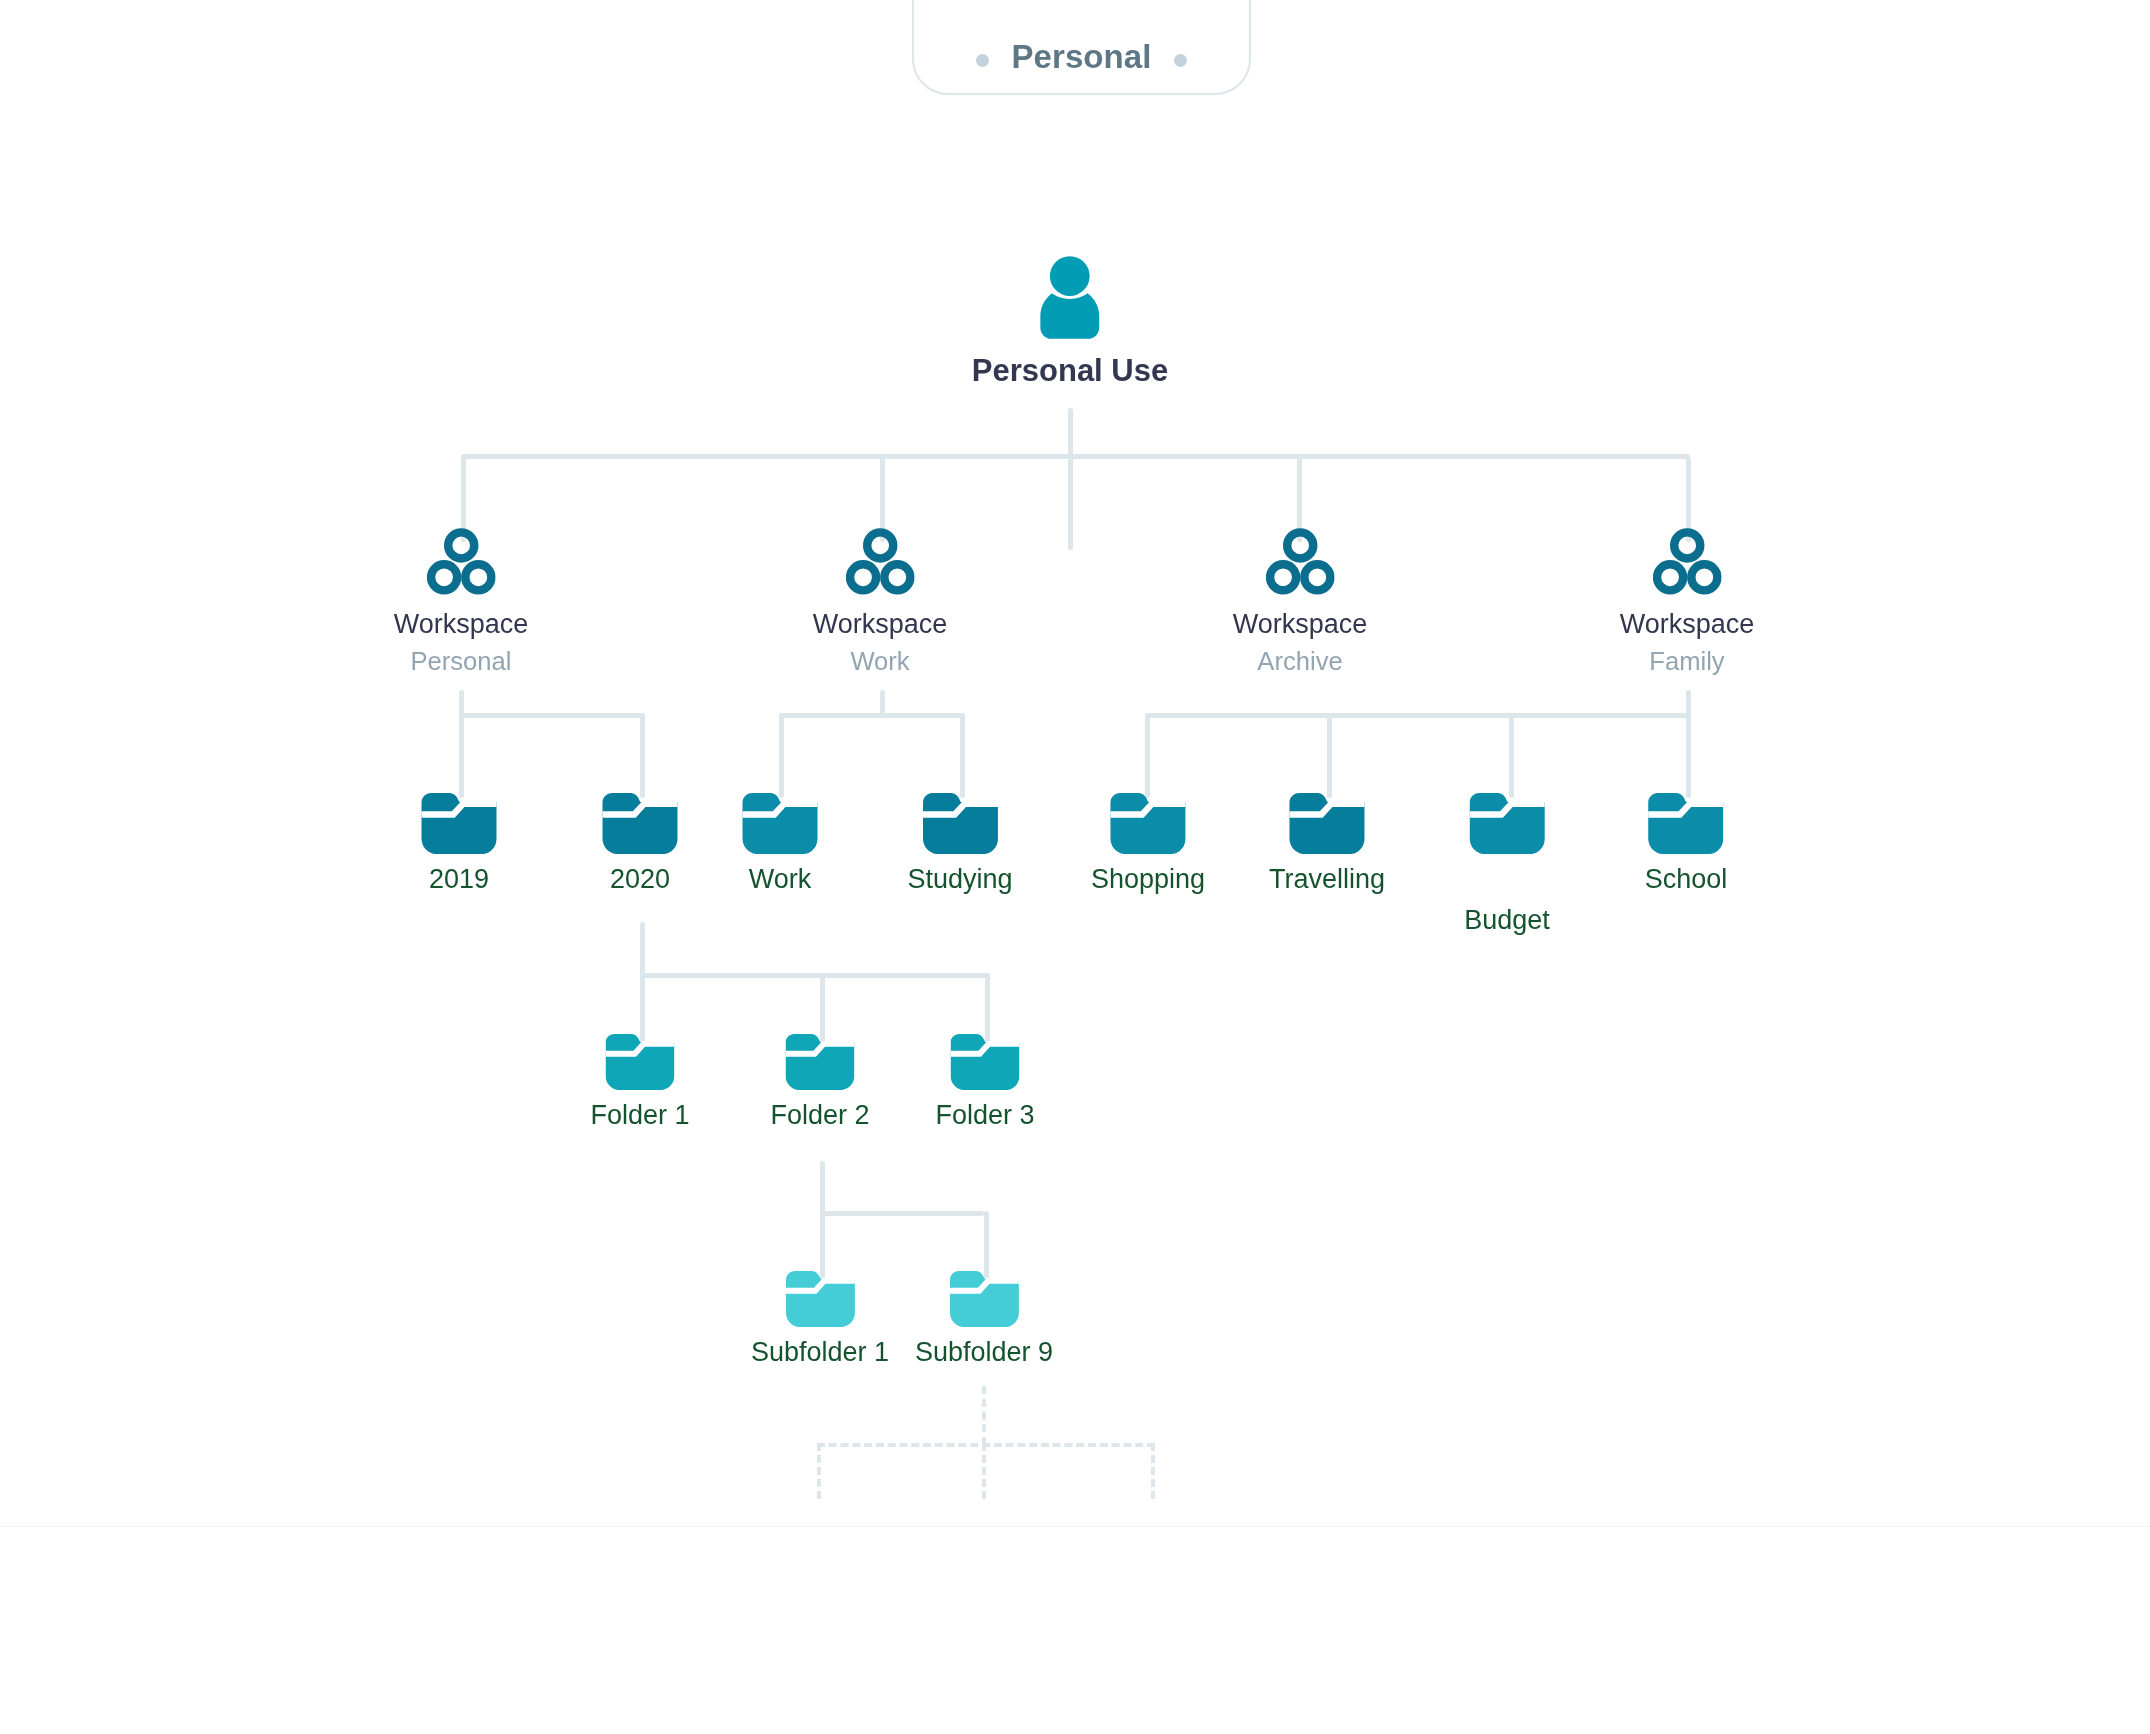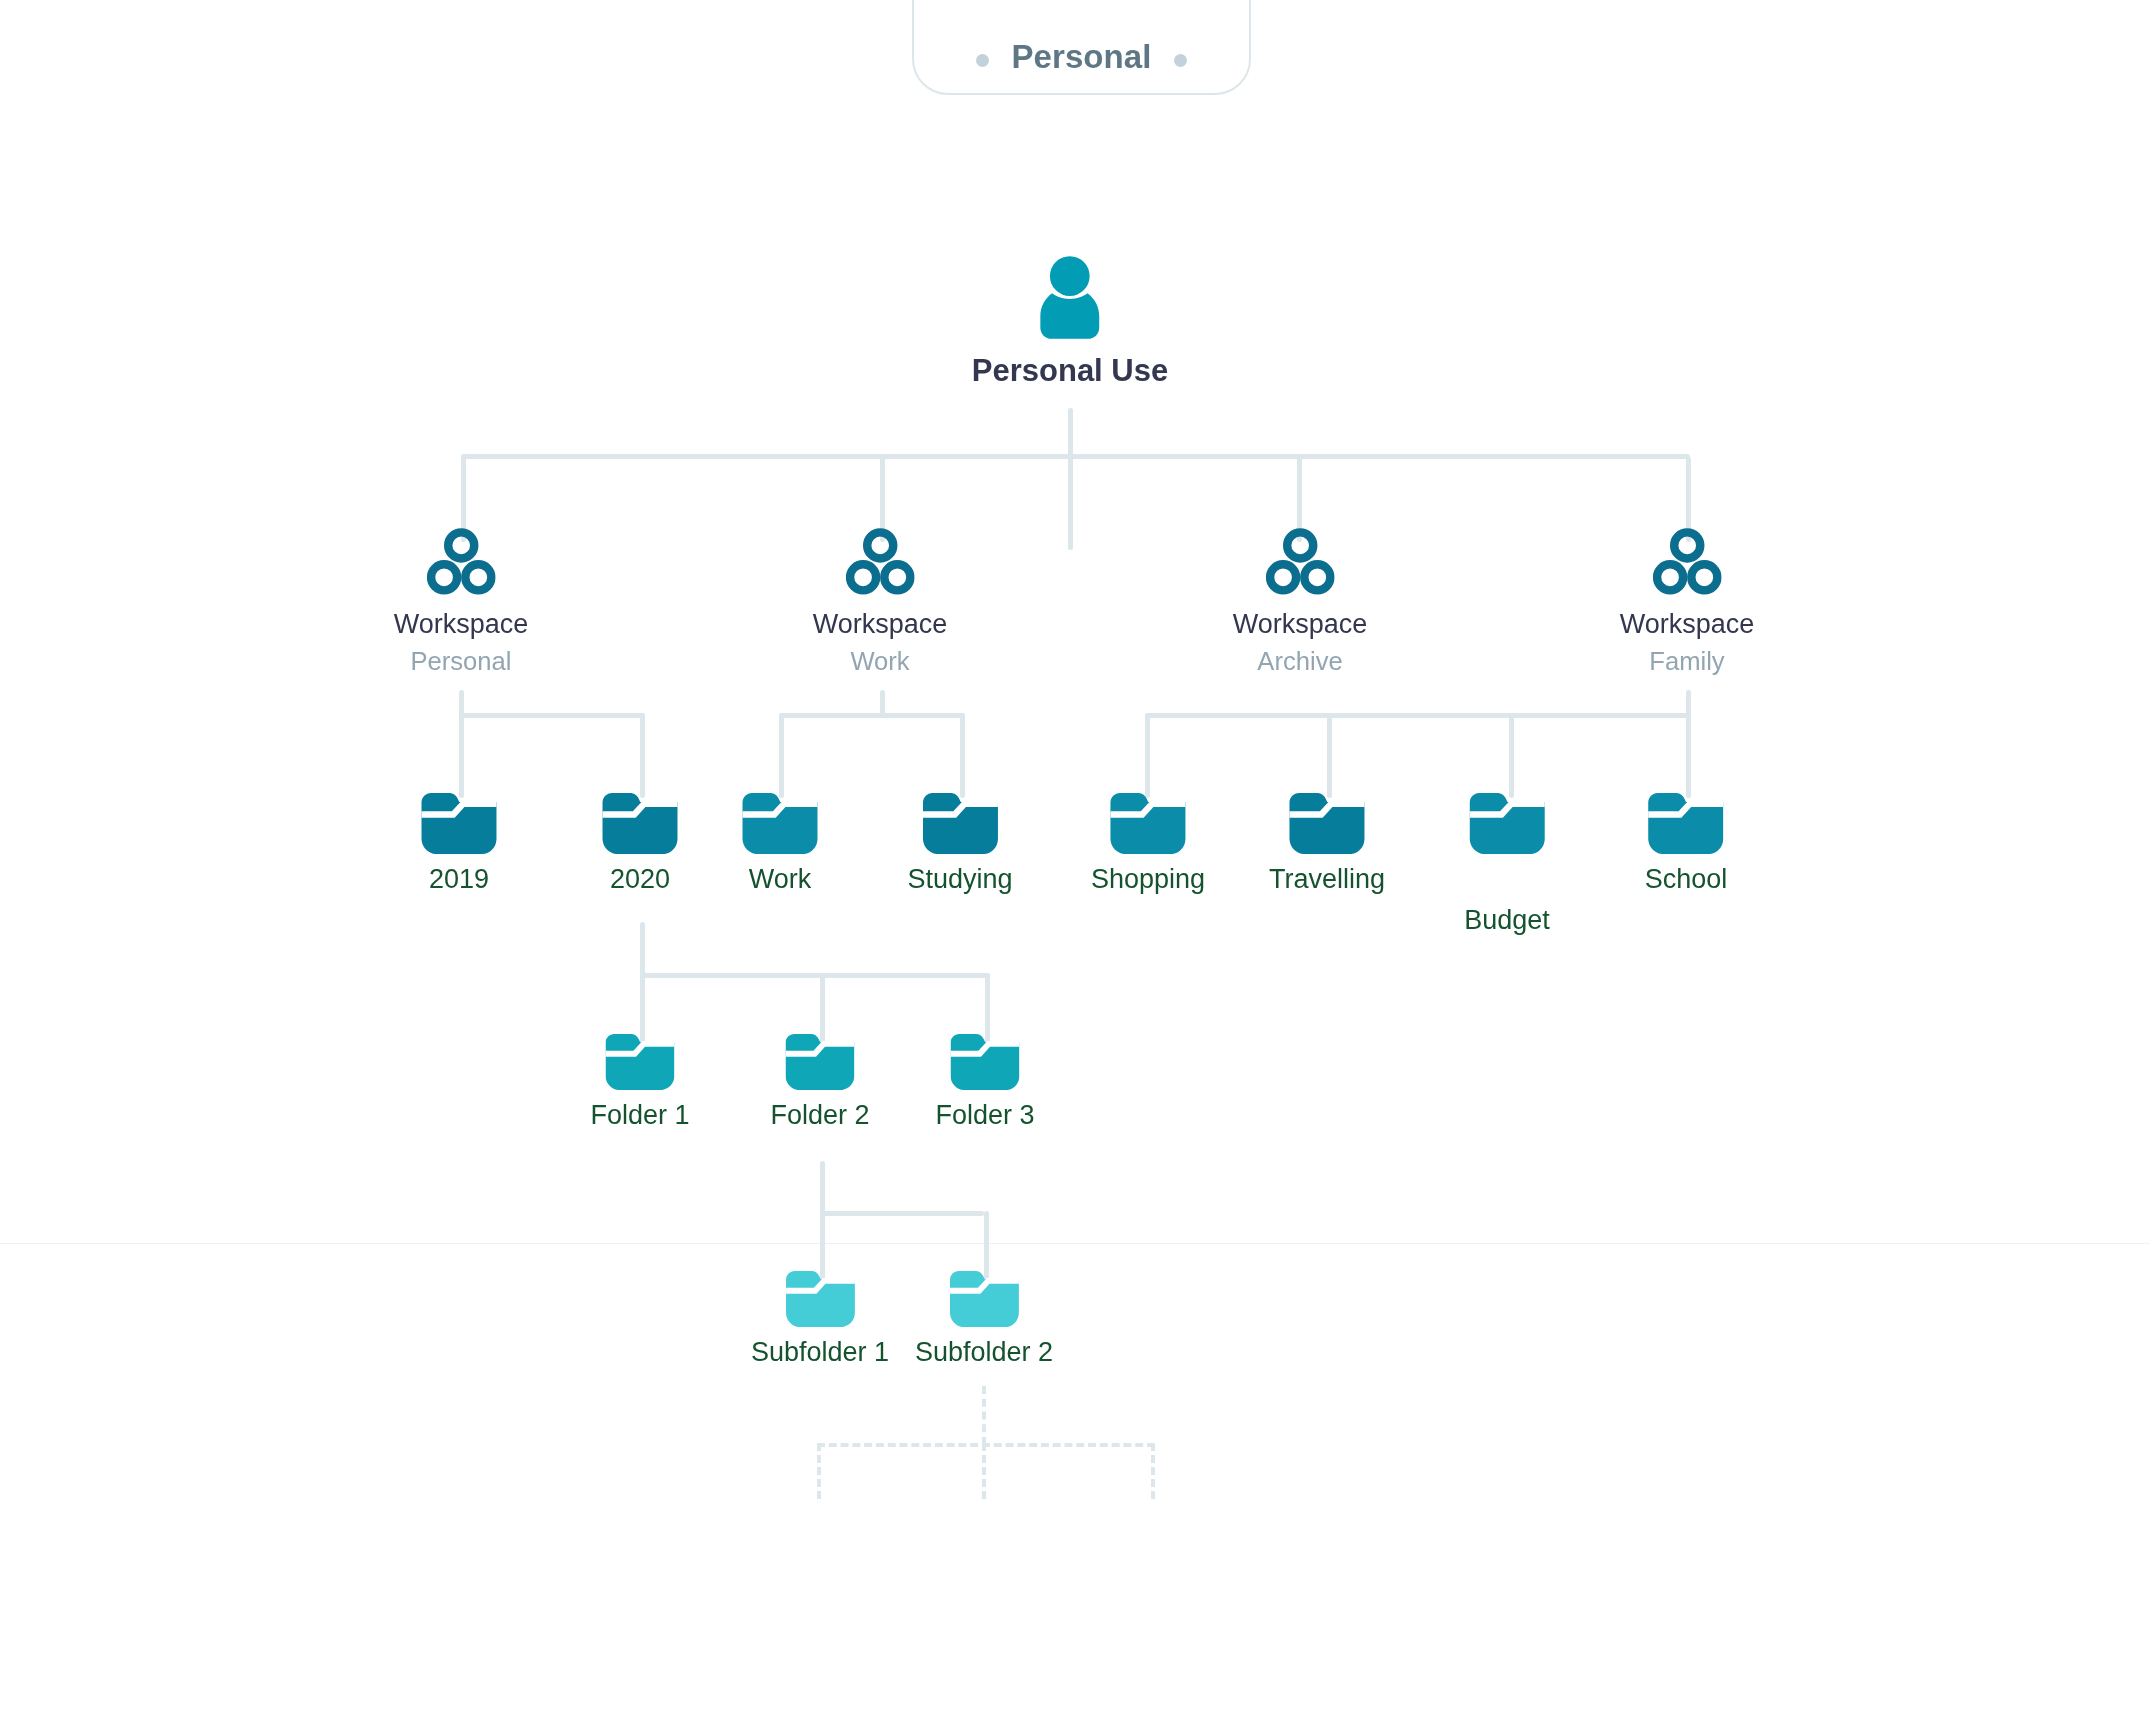--- a/index.html
+++ b/index.html
@@ -14,21 +14,21 @@
     position: relative;
     overflow: hidden;
     -webkit-font-smoothing: antialiased;
   }
 
   
   #canvas {
     position: absolute;
     left: 0; top: 0;
     width: 2151px;
-    height: 1244px;
+    height: 1527px;
     background: #ffffff;
     border-right: 1.9px solid #eef1f3;
     border-bottom: 1.9px solid #eef1f3;
     box-sizing: border-box;
   }
 
   
   #tab-bar {
     position: absolute;
     left: 0; top: 0;
@@ -397,18 +397,18 @@
     </div>
 
     <div class="node node-folder" style="left:984px; top:1271px;">
       <span class="icon-wrap">
         <svg width="69" height="56" viewBox="0 0 59 48">
           <path d="M0 7.5C0 3.4 3.4 0 7.5 0h14.2c2.9 0 5.5 1.7 6.7 4.3l1.3 2.8H59v29
                    c0 6.6-5.4 12-12 12H12C5.4 48 0 42.6 0 36V7.5z" fill="#44cdd6"></path>
           <path d="M0 14.4h23.9L31.6 6H59V11H33.8l-7.7 8.4H0v-5z" fill="#ffffff"></path>
         </svg>
       </span>
-      <span class="label">Subfolder 2</span>
+      <span class="label">Subfolder 9</span>
     </div>
 
   </div>
 </div>
 
 
 </body></html>

